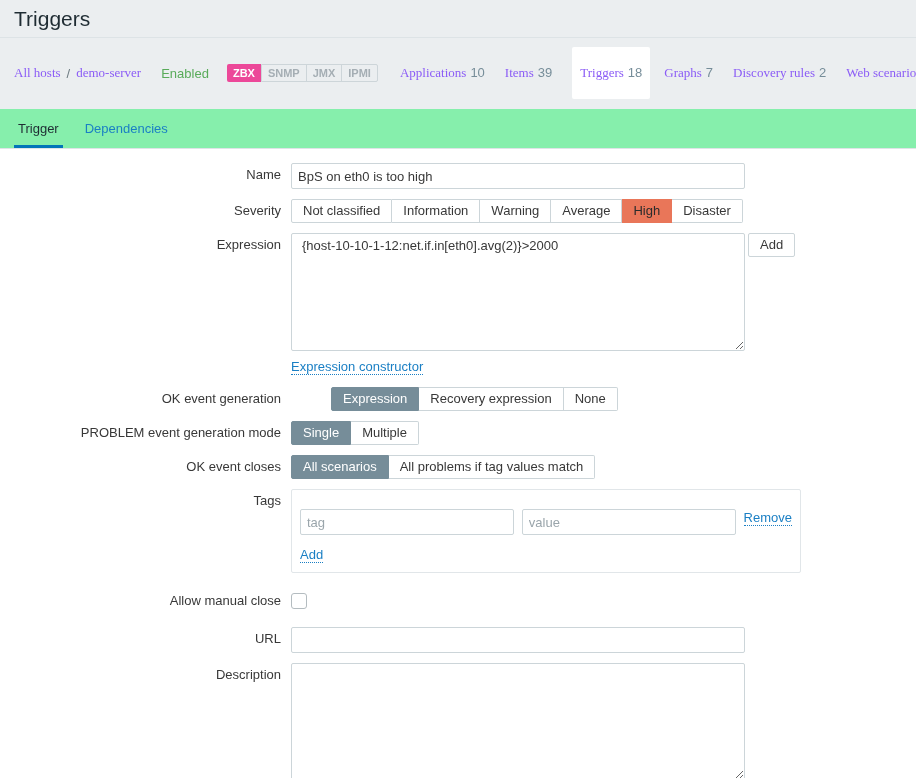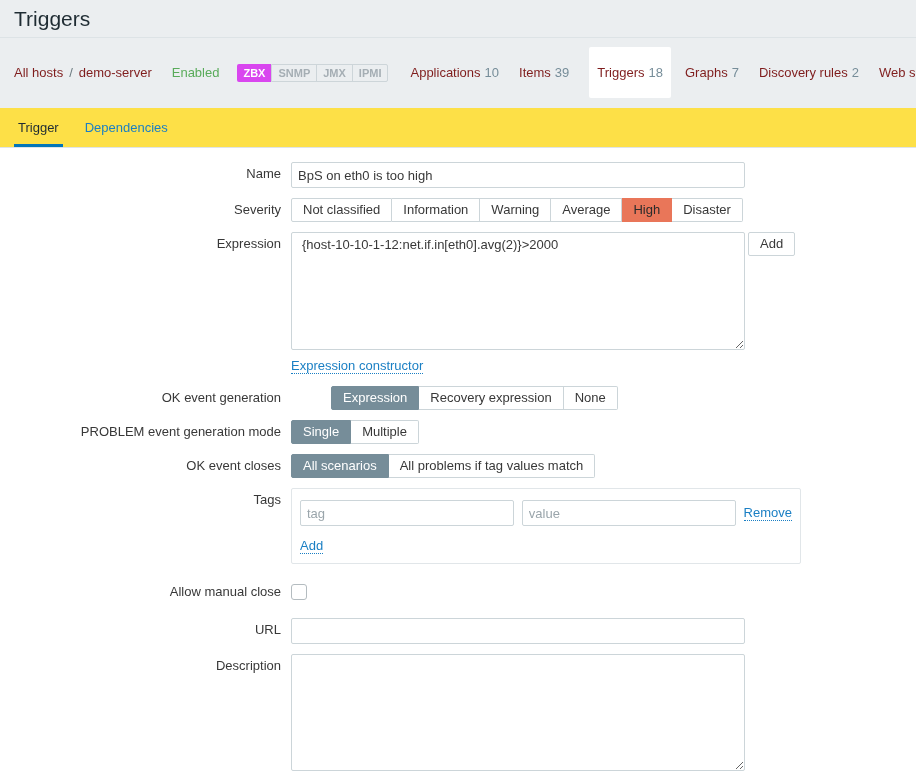--- a/index.html
+++ b/index.html
@@ -8,40 +8,40 @@
     width:916px; height:778px;
     font-family:"Liberation Sans", sans-serif;
     font-size:13px; color:#383838; background:#fff;
     overflow:hidden;
   }
   
   .header { background:#ebeef0; }
   .title-row { padding:7px 14px 6px 14px; border-bottom:1px solid #dde3e6; }
   .page-title { font-size:21px; color:#1f2c33; font-weight:400; }
   .crumb-row { display:flex; align-items:center; padding:9px 14px 10px 14px; white-space:nowrap; }
-  a.link { color:#7f1d1d; text-decoration:none; cursor:pointer; }
+  a.link { color:#8b5cf6; text-decoration:none; cursor:pointer;font-family:Liberation Serif, serif; }
   .crumb-sep { color:#6c7a80; margin:0 6px; }
   .host-status { color:#59ab5a; margin-left:20px; }
   .badges { display:inline-flex; margin-left:18px; align-items:stretch; }
   .badge-zbx {
-    background:#d946ef; color:#fff; font-size:11px; font-weight:bold;
+    background:#ec4899; color:#fff; font-size:11px; font-weight:bold;
     padding:3px 6px; border-radius:2px 0 0 2px; line-height:12px;
   }
   .badge-group { display:inline-flex; border:1px solid #cdd5d9; border-radius:0 2px 2px 0; background:#ebeef0;text-align:center; }
   .badge-off {
     color:#a5aeb4; font-size:11px; font-weight:bold; padding:2px 6px; line-height:12px;
     border-left:1px solid #cdd5d9;
   }
   .badge-off:first-child { border-left:none; }
   .host-nav { display:flex; align-items:center; margin-left:22px; }
   .nav-item { margin-right:20px; white-space:nowrap; }
   .nav-count { color:#768d99; margin-left:4px; }
   .nav-item.active { background:#fff; border-radius:2px; padding:18px 8px; margin-right:14px; }
   
-  .tabbar { background:#fde047; border-bottom:1px solid #dfe4e7; padding:0 0 0 10px; display:flex; }
+  .tabbar { background:#86efac; border-bottom:1px solid #dfe4e7; padding:0 0 0 10px; display:flex; }
   .tab { padding:12px 4px 9px 4px; margin:0 14px 0 4px; border-bottom:3px solid transparent; cursor:pointer; }
   .tab.active { color:#1f2c33; border-bottom-color:#0275b8; }
   .tab.inactive { color:#1a7fc4; }
   
   .form { padding-top:14px; background:#fff; }
   .row { display:flex; align-items:flex-start; margin-bottom:10px; }
   .lbl { width:281px; text-align:right; color:#383838; flex:0 0 281px; line-height:24px; }
   .field { margin-left:10px; }
   input[type=text], textarea {
     font-family:"Liberation Sans", sans-serif; font-size:13px; color:#383838;
@@ -67,21 +67,21 @@
     display:inline-block; height:24px; line-height:22px; padding:0 11px;
     border:1px solid #ccd5d9; border-radius:2px; background:#fff; color:#383838;
     font-family:"Liberation Sans", sans-serif; font-size:13px; cursor:pointer; text-align:center;
   }
   .btn-add-expr { margin-left:3px; }
   .dlink { color:#1a7fc4; text-decoration:none; border-bottom:1px dotted #1a7fc4; cursor:pointer; }
   .constructor-link { display:inline-block; margin-top:5px;text-align:right; }
   
   .tags-box { border:1px solid #e1e6e9; border-radius:2px; width:510px; padding:11px 8px 9px 8px; }
   .tags-row { display:flex; align-items:center; }
-  .tag-input { width:215px; height:24px; }
+  .tag-input { width:215px; height:24px;margin-top:8px; }
   .tag-input + .tag-input { margin-left:8px; }
   .tags-remove { margin-left:8px; }
   .tags-add { display:inline-block; margin-top:12px; }
   
   .chk { width:16px; height:16px; border:1px solid #b4bcc0; border-radius:3px; background:#fff; margin-top:4px; cursor:pointer; position:relative; }
   .chk.checked { background:#d6452c; border-color:#c23b24; }
   .chk.checked::after {
     content:"✓"; position:absolute; color:#fff; font-size:13px; font-weight:bold;
     left:2px; top:-1px;
   }

